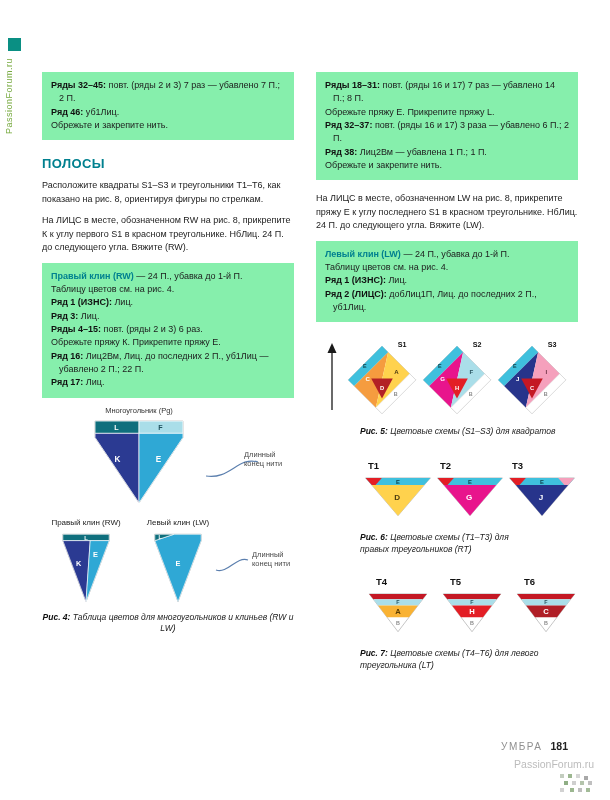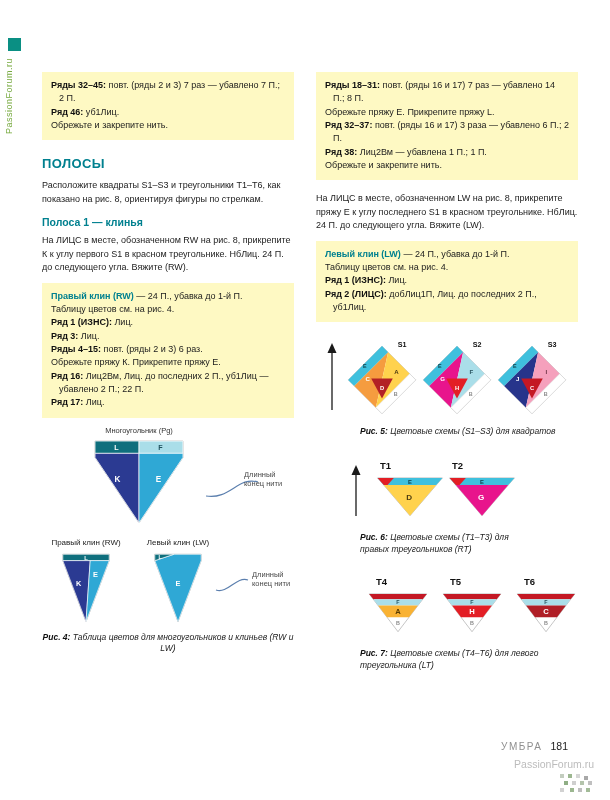--- a/index.html
+++ b/index.html
@@ -2,36 +2,36 @@
 <html><head>
 <meta charset="utf-8">
 <style>
   *{box-sizing:border-box;margin:0;padding:0}
   html,body{background:#fff}
   body{font-family:"Liberation Sans",sans-serif}
   .page{position:relative;width:610px;height:800px;background:#ffffff;overflow:hidden}
   .col{position:absolute;top:72px}
   .col-left{left:42px;width:252px}
   .col-right{left:316px;width:262px}
-  .ibox{background:#fef9c3;padding:7px 9px 8px 9px;margin-bottom:12px}
+  .ibox{background:#86efac;padding:7px 9px 8px 9px;margin-bottom:12px}
   .ibox p{font-size:9px;line-height:1.48;color:#1c1c1c;padding-left:8px;text-indent:-8px}
   .b{font-weight:bold;color:#101010}
   .teal-b{font-weight:bold;color:#00808f}
   .section-h{color:#00808f;font-size:13px;font-weight:bold;letter-spacing:.4px;margin:16px 0 8px}
   .sub-h{color:#00808f;font-size:10.5px;font-weight:bold;margin:10px 0 6px}
   .para{font-size:9px;line-height:1.5;color:#1c1c1c;margin-bottom:8px}
   .caption{font-size:8.5px;font-style:italic;color:#222;line-height:1.4}
   .caption .b{font-style:italic}
   .fig-row{display:flex;align-items:center}
   .tri-label{font-size:9.5px;font-weight:bold;color:#111;margin:0 0 1px 6px}
   .tail-label{font-size:7.5px;color:#4a4a4a;line-height:1.3}
   .wedge-label{font-size:8px;color:#222;text-align:center;margin-bottom:2px;position:absolute}
   .footer{position:absolute;right:42px;top:740px;display:flex;align-items:baseline;gap:8px}
   .footer .sec{font-size:10px;color:#8f8f8f;letter-spacing:1.5px}
-  .footer .num{font-size:10.5px;font-weight:normal;color:#222}
+  .footer .num{font-size:10.5px;font-weight:bold;color:#222}
   .wm-bottom{position:absolute;right:16px;top:758px;font-size:10.5px;color:#bcbcbc}
   .wm-side{position:absolute;left:4px;top:58px;writing-mode:vertical-rl;transform:rotate(180deg);font-size:9px;color:#76a93e;letter-spacing:.5px}
   .corner-sq{position:absolute;left:8px;top:38px;width:13px;height:13px;background:#0a8f83}
   .pixels{position:absolute;right:16px;top:772px}
   .fig4{position:relative;height:232px;margin-top:8px}
   .abs{position:absolute}
   svg text{font-family:"Liberation Sans",sans-serif}
 </style>
 </head>
 <body>
@@ -49,21 +49,20 @@
           <p><span class="b">Ряды 32–45:</span><span> повт. (ряды 2 и 3) 7 раз — убавлено 7 П.; 2 П.</span></p>
 
           <p><span class="b">Ряд 46:</span><span> уб1Лиц.</span></p>
 
           <p><span class="b"></span><span>Обрежьте и закрепите нить.</span></p>
         </div>
     </div>
 
     <h2 class="section-h">ПОЛОСЫ</h2>
     <p class="para">Расположите квадраты S1–S3 и треугольники Т1–Т6, как показано на рис. 8, ориентируя фигуры по стрелкам.</p>
-    <h3 class="sub-h">Полоса 1 — клинья</h3>
     <p class="para">На ЛИЦС в месте, обозначенном RW на рис. 8, прикрепите К к углу первого S1 в красном треугольнике. НбЛиц. 24 П. до следующего угла. Вяжите (RW).</p>
 
     <div class="ibox" style="margin-bottom:0">
       <p><span class="teal-b">Правый клин (RW)</span><span> — 24 П., убавка до 1-й П.</span></p>
       <div>
 
           <p><span class="b"></span><span>Таблицу цветов см. на рис. 4.</span></p>
 
           <p><span class="b">Ряд 1 (ИЗНС):</span><span> Лиц.</span></p>
 
@@ -244,20 +243,32 @@
                 <polygon points="4,6 76,6 40,48" fill="#ffffff" stroke="#b0b0b0" stroke-width="0.8"></polygon>
                 <polygon points="4,6 76,6 69.1,14 10.9,14" fill="#3fc0dd"></polygon>
                 <polygon points="4,6 22,6 15.1,14 10.9,14" fill="#e31e25"></polygon>
                 <polygon points="58,6 76,6 69.1,14 64.9,14" fill="none"></polygon>
                 <polygon points="10.9,14 69.1,14 40,48" fill="#e8148c"></polygon>
                 <text x="40" y="12.3" text-anchor="middle" font-size="6.5" font-weight="bold" fill="#0d3d47">E</text>
                 <text x="39" y="31" text-anchor="middle" font-size="9" font-weight="bold" fill="#ffffff">G</text>
               </svg>
             </div>
 
+            <div>
+              <div class="tri-label">T3</div>
+              <svg width="72" height="46" viewBox="0 0 80 50">
+                <polygon points="4,6 76,6 40,48" fill="#ffffff" stroke="#b0b0b0" stroke-width="0.8"></polygon>
+                <polygon points="4,6 76,6 69.1,14 10.9,14" fill="#3fc0dd"></polygon>
+                <polygon points="4,6 22,6 15.1,14 10.9,14" fill="#e31e25"></polygon>
+                <polygon points="58,6 76,6 69.1,14 64.9,14" fill="#f5a0bc"></polygon>
+                <polygon points="10.9,14 69.1,14 40,48" fill="#27348b"></polygon>
+                <text x="40" y="12.3" text-anchor="middle" font-size="6.5" font-weight="bold" fill="#0d3d47">E</text>
+                <text x="39" y="31" text-anchor="middle" font-size="9" font-weight="bold" fill="#ffffff">J</text>
+              </svg>
+            </div>
           </div>
       </div>
       <p class="caption" style="margin:10px 0 0 44px;width:180px"><span class="b">Рис. 6:</span><span> Цветовые схемы (Т1–Т3) для правых треугольников (RT)</span></p>
     </div>
 
     <div style="margin-top:20px">
       <div class="fig-row" style="padding-left:34px;gap:12px">
         <svg width="12" height="54" viewBox="0 0 12 54">
           <line x1="6" y1="52" x2="6" y2="9" stroke="#1a1a1a" stroke-width="1.3"></line>
           <polygon points="6,1 1.5,11 10.5,11" fill="#1a1a1a"></polygon>

